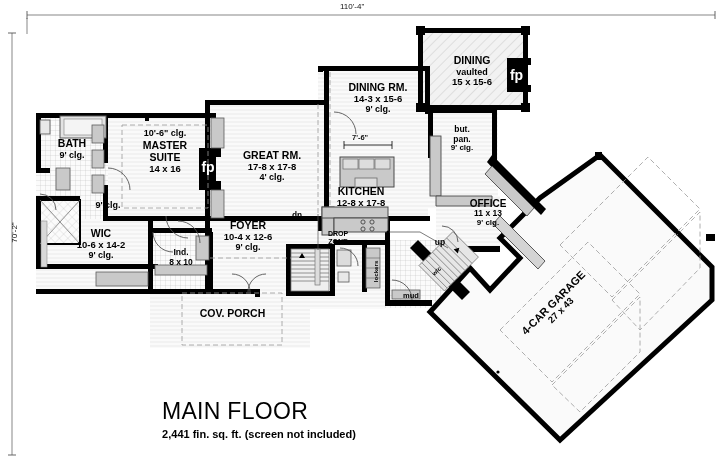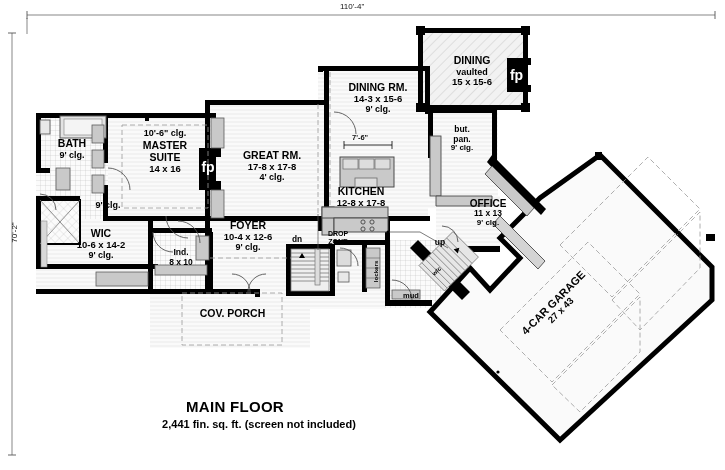--- a/index.html
+++ b/index.html
@@ -10,21 +10,21 @@
        white-space:nowrap;color:#000;}
   .lbl.rm{font-size:10.5px;}
   .lbl.rm .d{font-size:9.5px;}
   .lbl.rm .c{font-size:9px;}
   .lbl.sm{font-size:8.5px;font-weight:bold;}
   .lbl.xs{font-size:7px;font-weight:bold;}
   .lbl.tiny{font-size:6.2px;font-weight:bold;}
   .dimtxt{position:absolute;font-size:8px;font-weight:normal;color:#111;
           font-family:"Liberation Sans",sans-serif;white-space:nowrap;}
   #title{position:absolute;left:0;top:398px;width:470px;text-align:center;}
-  #title .t1{font-size:15px;font-weight:bold;letter-spacing:.3px;}
+  #title .t1{font-size:23px;font-weight:normal;letter-spacing:.3px;}
   #title .t2{font-size:11px;font-weight:bold;margin-top:3px;padding-left:48px;}
   .rot90{transform:rotate(-90deg);transform-origin:50% 50%;}
   .rot45{transform:rotate(-45deg);transform-origin:50% 50%;}
   .fpbox{position:absolute;font-size:14px;font-weight:bold;color:#fff;
          display:flex;align-items:center;justify-content:center;}
 </style>
 </head>
 <body>
 
 <svg id="plan" viewBox="0 0 725 470">
@@ -388,21 +388,21 @@
 
 <div class="lbl rm rot45" style="left:492px;top:295px;width:130px;">
   <div style="font-size:11px;">4-CAR GARAGE</div>
   <div class="d">27 x 43</div>
 </div>
 
 <div class="lbl xs" style="left:316px;top:230px;width:44px;">
   <div>DROP</div>
     <div>ZONE</div>
 </div>
-<div class="lbl sm" style="left:285px;top:236px;width:24px;font-family:Liberation Mono, monospace;">dn</div>
+<div class="lbl sm" style="left:285px;top:212px;width:24px;font-family:Liberation Mono, monospace;">dn</div>
 <div class="lbl sm" style="left:428px;top:238px;width:24px;">up</div>
 <div class="lbl tiny rot90" style="left:355px;top:268px;width:42px;">lockers</div>
 <div class="lbl tiny rot45" style="left:424px;top:268px;width:26px;">w/c</div>
 <div class="lbl tiny" style="left:396px;top:292px;width:30px;font-size:7.5px;">mud</div>
 
 <div id="title">
   <div class="t1">MAIN FLOOR</div>
   <div class="t2">2,441 fin. sq. ft. (screen not included)</div>
 </div>
 

